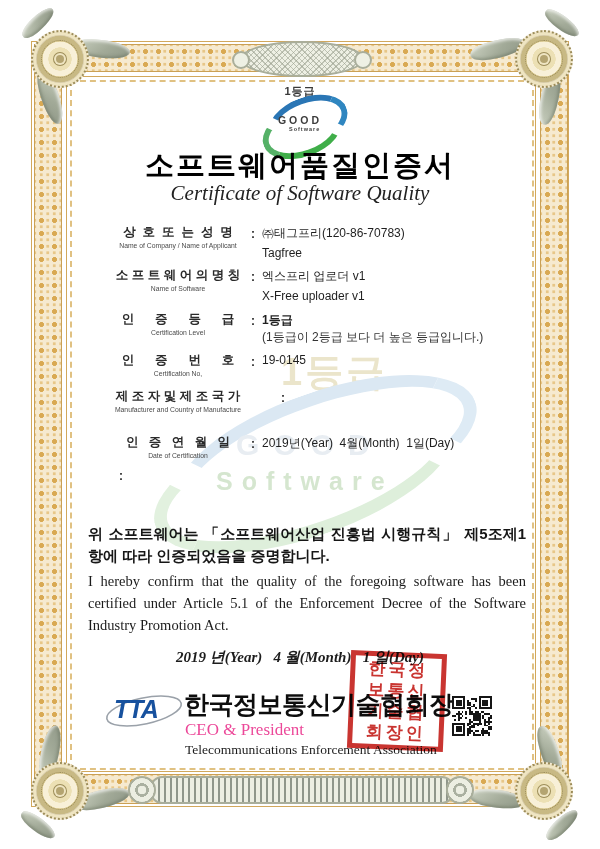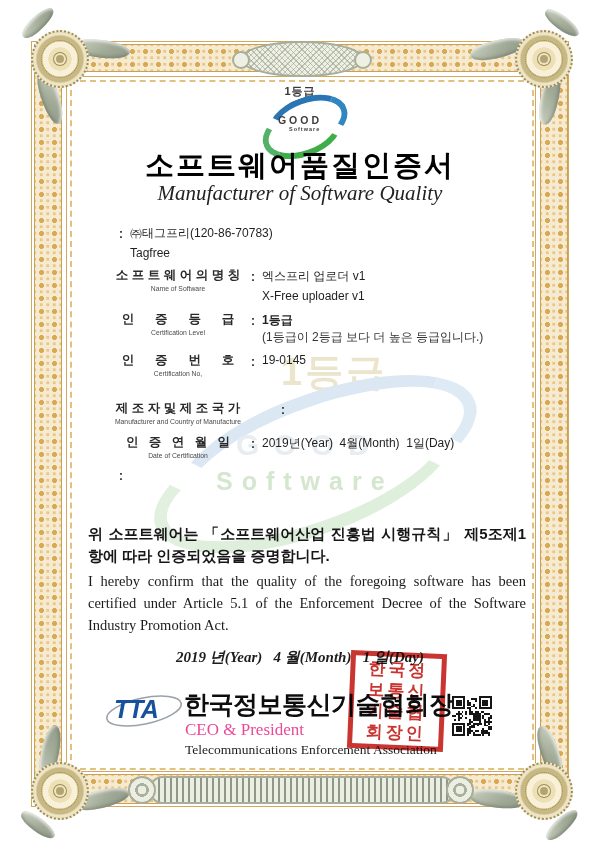--- a/index.html
+++ b/index.html
@@ -137,23 +137,27 @@
   <div class="grade-badge">1등급</div>
   <div class="logo">
     <div class="logo-rot">
       <div class="arc arc-blue"></div>
       <div class="arc arc-green"></div>
     </div>
     <div class="logo-good">GOOD</div>
     <div class="logo-sw">Software</div>
   </div>
   <div class="title-ko">소프트웨어품질인증서</div>
-  <div class="title-en">Manufacturer of Software Quality</div>
+  <div class="title-en">Certificate of Software Quality</div>
 
   <div class="field" style="top:224px;">
+    <div class="f-labelbox">
+        <div class="f-label">상  호  또  는  성  명</div>
+      <div class="f-sub">Name of Company / Name of Applicant</div>
+      </div>
     <div class="f-colon">:</div>
     <div class="f-value">
         <div class="v1">㈜태그프리(120-86-70783)</div>
       <div class="v2">Tagfree</div>
       </div>
   </div>
   <div class="field" style="top:267px;">
     <div class="f-labelbox">
         <div class="f-label">소 프 트 웨 어 의 명 칭</div>
       <div class="f-sub">Name of Software</div>
@@ -178,21 +182,21 @@
   <div class="field" style="top:352px;">
     <div class="f-labelbox">
         <div class="f-label">인      증      번      호</div>
       <div class="f-sub">Certification No,</div>
       </div>
     <div class="f-colon">:</div>
     <div class="f-value">
         <div class="v1">19-0145</div>
       </div>
   </div>
-  <div class="field" style="top:400px;gap:30px;">
+  <div class="field" style="top:388px;gap:30px;">
     <div class="f-labelbox">
         <div class="f-label">제 조 자 및 제 조 국 가</div>
       <div class="f-sub">Manufacturer and Country of Manufacture</div>
       </div>
     <div class="f-colon">:</div>
   </div>
   <div class="field" style="top:434px;">
     <div class="f-labelbox">
         <div class="f-label">인   증   연   월   일</div>
       <div class="f-sub">Date of Certification</div>

